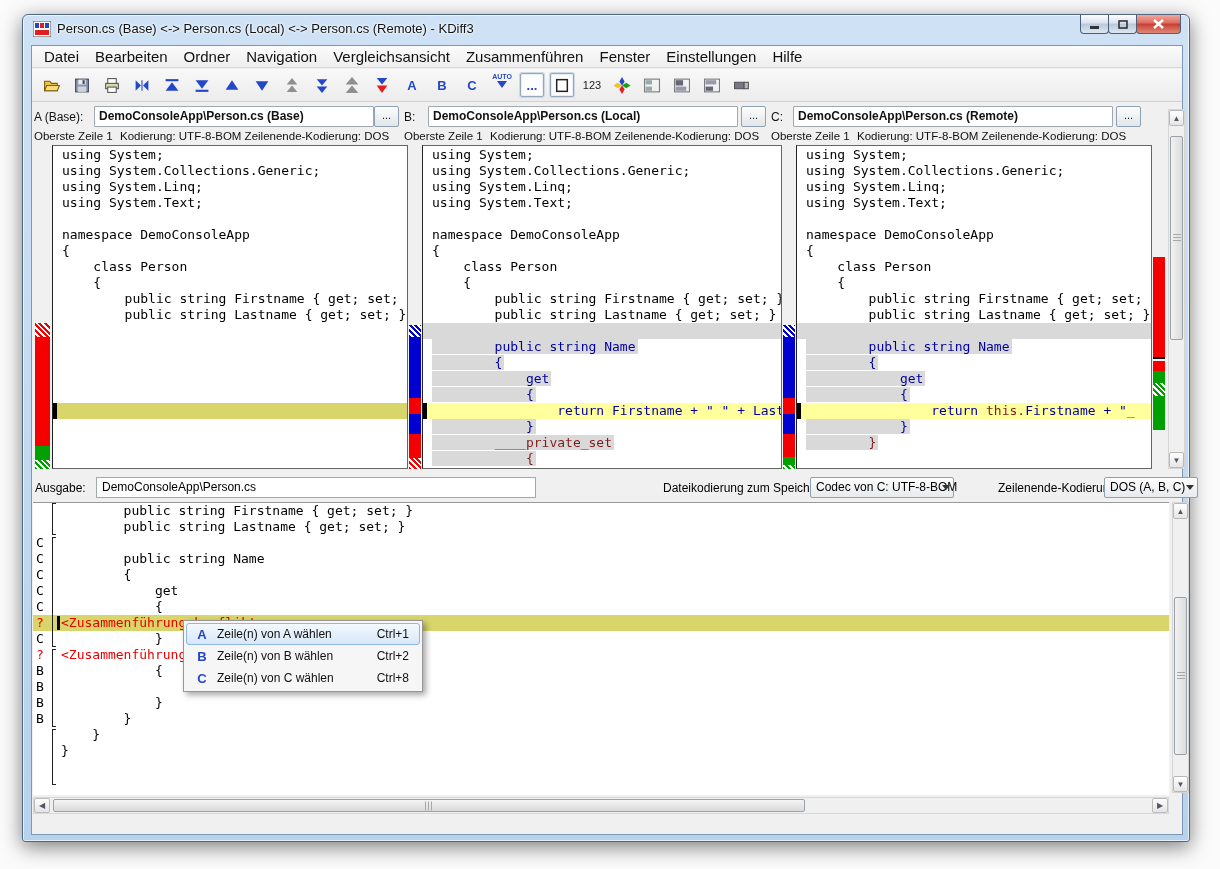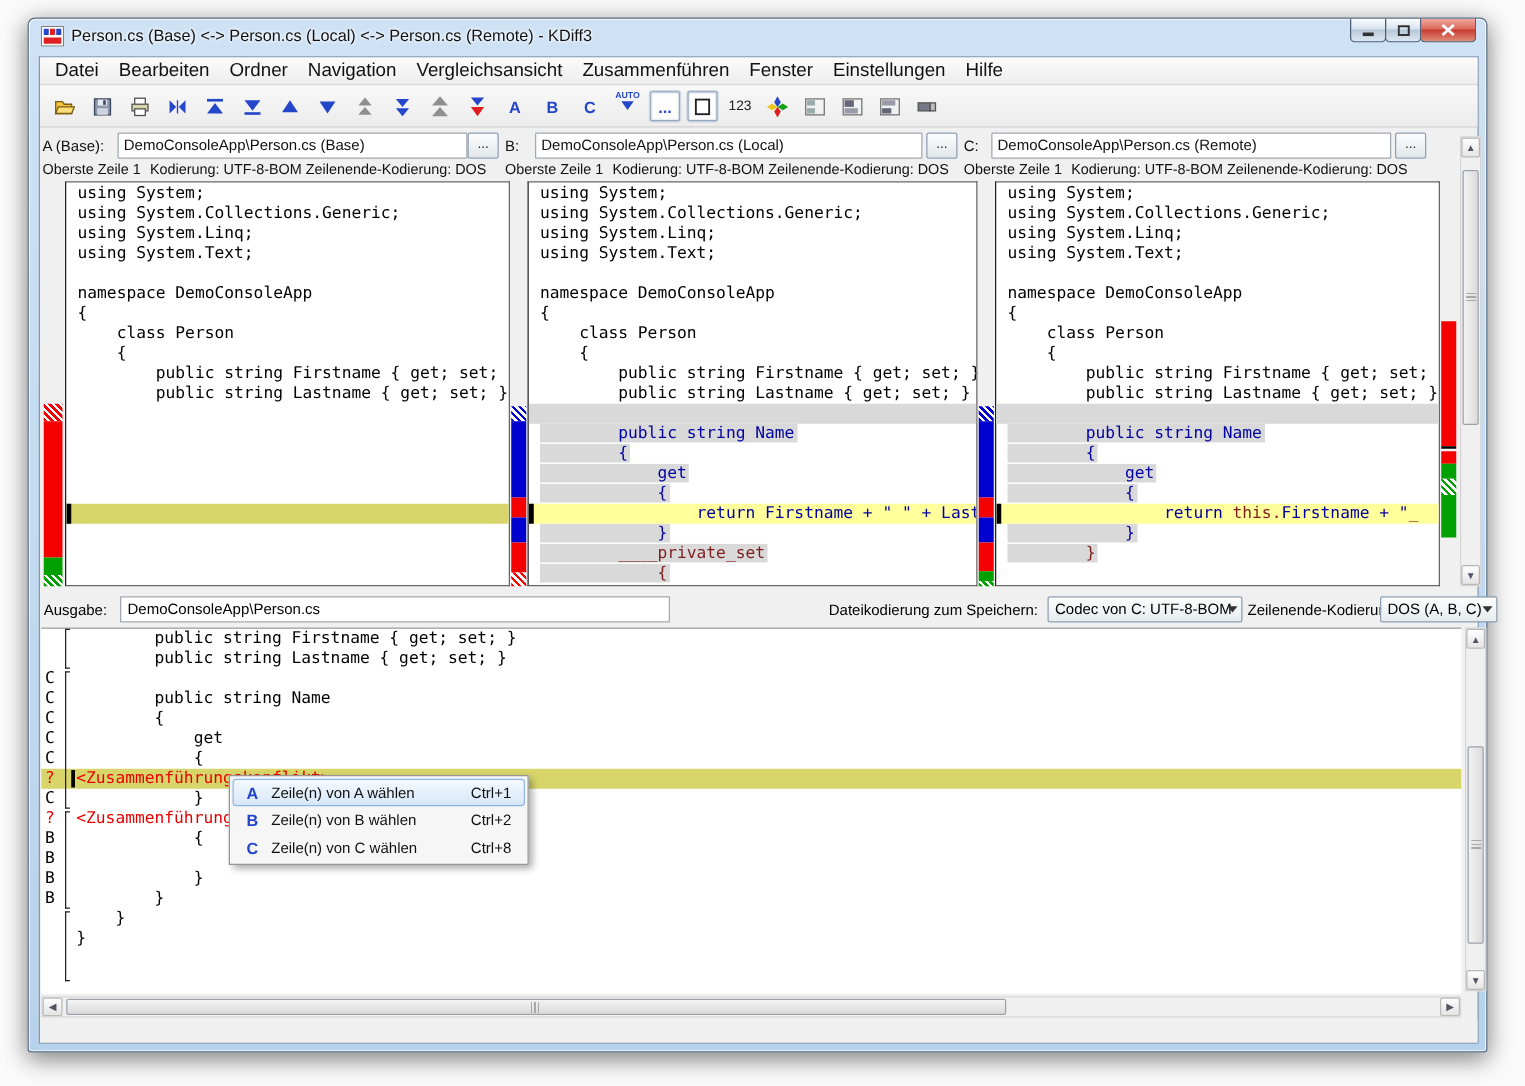--- a/index.html
+++ b/index.html
@@ -28,21 +28,21 @@
     border-bottom:1px solid #d2d2d2;display:flex;align-items:center;padding-left:8px;gap:6px;}
   .tbtn{width:24px;height:24px;display:flex;align-items:center;justify-content:center;border:1px solid transparent;
     font-size:13px;font-weight:bold;color:#2446c8;flex:none;}
   .tbtn.pressed{border:1px solid #98a8bc;background:#fdfdfd;box-shadow:inset 0 0 0 1px #e8eef6,0 0 0 1px #cdd8e4;border-radius:2px;}
   .tbtn .auto{font-size:7px;line-height:6px;text-align:center;font-weight:bold;}
   .tbtn .num{font-size:11px;font-weight:normal;color:#222;}
   
   .headrow{position:absolute;left:0;top:58px;right:0;height:26px;}
   .hlabel{position:absolute;top:6px;font-size:12px;color:#111;white-space:nowrap;}
   .hinput{position:absolute;top:2px;height:21px;background:#fff;border:1px solid #a0a8b0;border-radius:1px;
-    font-size:12px;padding:2px 4px;color:#111;white-space:nowrap;overflow:hidden;}
+    font-size:12px;padding:2px 4px;color:#111;white-space:nowrap;overflow:hidden;font-weight:bold;}
   .hbrowse{position:absolute;top:2px;width:25px;height:21px;border:1px solid #8ea0b4;border-radius:2px;
     background:linear-gradient(#fdfdfd,#e2e6ea);font-size:11px;text-align:center;line-height:17px;color:#222;}
   .inforow{position:absolute;left:0;top:84px;right:0;height:15px;font-size:11.5px;color:#111;}
   .inforow .tl{position:absolute;top:0;}
   .inforow .enc{position:absolute;top:0;text-align:right;white-space:nowrap;}
   
   .diffarea{position:absolute;left:0;top:99px;right:0;height:324px;}
   .pane{position:absolute;top:0;height:324px;background:#fff;border:1px solid #666;border-left:1px solid #222;overflow:hidden;}
   .ovcol{position:absolute;top:0;height:324px;width:12px;}
   .ovseg{position:absolute;left:0;width:100%;}
@@ -409,21 +409,21 @@
             <div class="grip"></div>
           </div>
         <div class="arrow" style="bottom:0;">▼</div>
       </div>
     </div>
 
     <div class="outrow">
       <span class="outlabel">Ausgabe:</span>
       <div class="outinput">DemoConsoleApp\Person.cs</div>
       <span class="enclabel" style="left:631px;">Dateikodierung zum Speichern:</span>
-      <div class="dropdown" style="left:806px;width:156px;text-align:center;">
+      <div class="dropdown" style="left:778px;width:144px;text-align:center;">
         <span>Codec von C: UTF-8-BOM</span><span class="dd-arrow"></span>
       </div>
       <span class="enclabel" style="left:966px;">Zeilenende-Kodierung:</span>
       <div class="dropdown" style="left:1072px;width:94px;">
         <span>DOS (A, B, C)</span><span class="dd-arrow"></span>
       </div>
     </div>
 
     <div class="mergearea" id="mergearea">
         <div class="mline"><span class="mk"></span><span>        public string Firstname { get; set; }</span></div>

